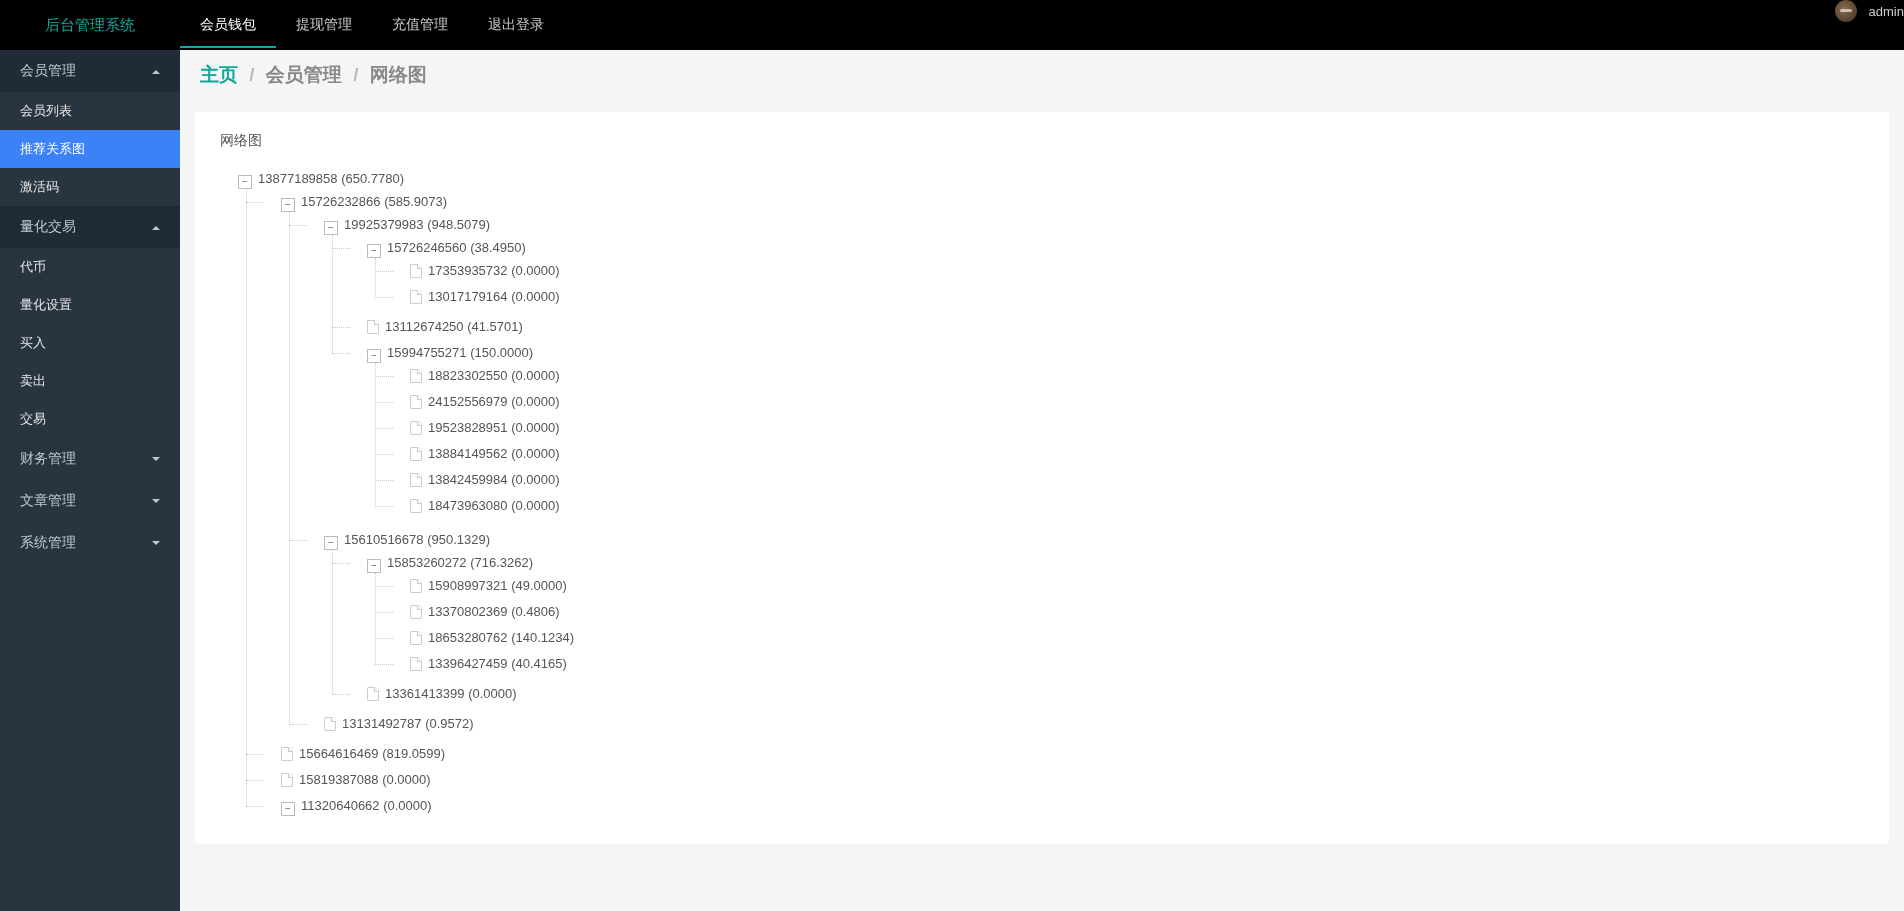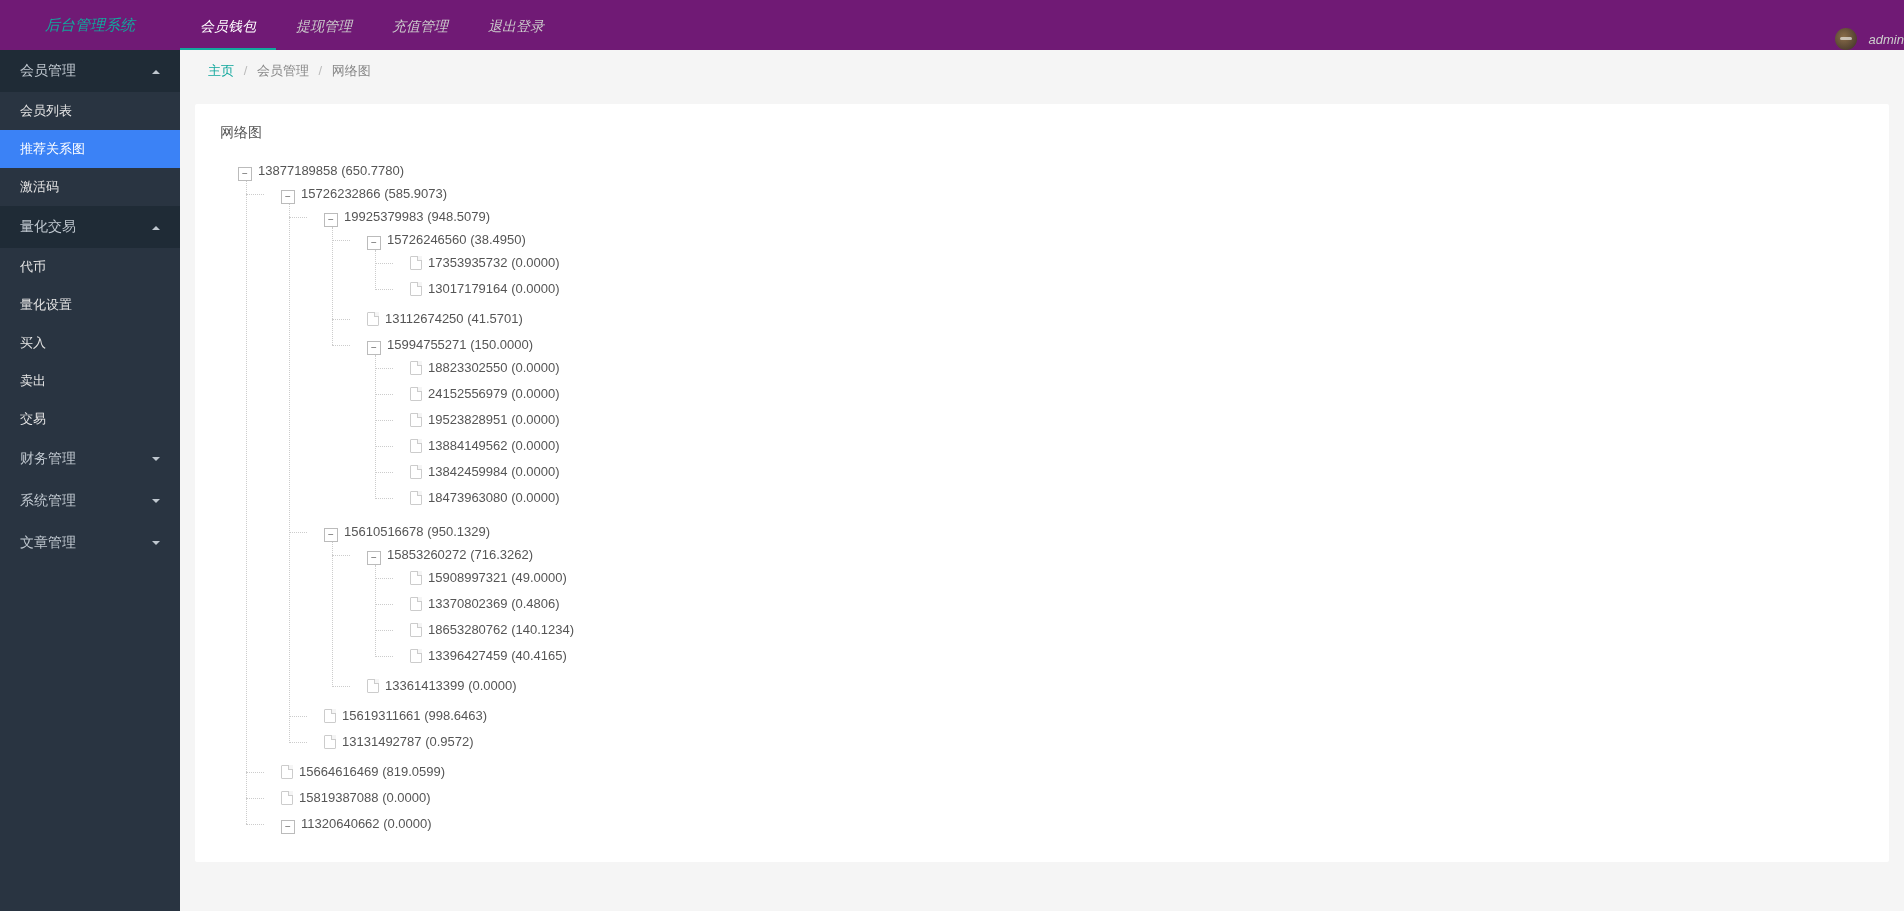--- a/index.html
+++ b/index.html
@@ -1,38 +1,38 @@
 <!DOCTYPE html>
 <html><head>
 <meta charset="utf-8">
 <style>
 * { margin: 0; padding: 0; box-sizing: border-box; }
 body { font-family: -apple-system, "Helvetica Neue", Arial, sans-serif; font-size: 13px; background: #f5f5f5; color: #555; }
 
-.topbar { height: 50px; background: #701a75; display: flex; align-items: flex-end; font-style: italic; }
+.topbar { height: 50px; background: #000000; display: flex; align-items: flex-start; }
 .logo { width: 180px; text-align: center; color: #12a89d; font-size: 15px; line-height: 50px; }
 .topnav { display: flex; height: 48px; }
 .topnav a { color: #ccc; text-decoration: none; padding: 0 20px; line-height: 48px; font-size: 14px; border-bottom: 2px solid transparent; }
 .topnav a.active { color: #fff; border-bottom: 2px solid #12a89d; }
 .user-area { margin-left: auto; display: flex; align-items: center; color: #ccc; }
 .avatar { width: 22px; height: 22px; border-radius: 50%; background: radial-gradient(circle at 40% 40%, #8a6d4a, #3a2f25); margin-right: 12px; position: relative; }
 .avatar::after { content: ""; position: absolute; left: 5px; right: 5px; top: 9px; height: 3px; background: rgba(255,255,255,0.6); border-radius: 2px; }
 
 .layout { display: flex; min-height: calc(100vh - 50px); }
 .sidebar { width: 180px; background: #293441; color: #bfc7cf; flex-shrink: 0; }
 .menu-item { padding: 12px 20px; display: flex; justify-content: space-between; align-items: center; cursor: pointer; font-size: 14px; }
 .menu-item.header { background: #1f2b36; }
 .sub-item { padding: 10px 20px; cursor: pointer; font-size: 13px; color: #e5e5e5; }
 .sub-item.active { background: #3b82f6; color: #fff; }
 .caret { border: 4px solid transparent; }
 .caret.up { border-bottom-color: #bfc7cf; margin-bottom: 3px; }
 .caret.down { border-top-color: #bfc7cf; margin-top: 3px; }
 
 .main { flex: 1; padding: 0; }
-.breadcrumb { padding: 12px 28px; color: #888; font-size: 13px; }
+.breadcrumb { padding: 12px 20px; color: #888; font-size: 19px; font-weight: bold; }
 .breadcrumb a { color: #12a89d; text-decoration: none; }
 .breadcrumb .sep { margin: 0 6px; color: #bbb; }
 .card { background: #fff; margin: 12px 15px 20px 15px; padding: 20px 25px; border-radius: 2px; }
 .card-title { font-size: 14px; color: #555; margin-bottom: 16px; }
 
 ul.tree, ul.tree ul { list-style: none; padding-left: 0; }
 ul.tree ul { padding-left: 25px; position: relative; }
 ul.tree li { position: relative; padding: 4px 0 4px 18px; line-height: 18px; }
 ul.tree ul::before { content: ""; position: absolute; left: 8px; top: 0; bottom: 12px; border-left: 1px dotted #ccc; }
 ul.tree ul > li::before { content: ""; position: absolute; left: -17px; top: 13px; width: 18px; border-top: 1px dotted #ccc; }
@@ -77,25 +77,25 @@
     <div class="sub-item">量化设置</div>
     <div class="sub-item">买入</div>
     <div class="sub-item">卖出</div>
     <div class="sub-item">交易</div>
 
     <div class="menu-item">
       <span>财务管理</span>
       <span class="caret down"></span>
     </div>
     <div class="menu-item">
-      <span>系统管理</span>
+      <span>文章管理</span>
       <span class="caret down"></span>
     </div>
     <div class="menu-item">
-      <span>文章管理</span>
+      <span>系统管理</span>
       <span class="caret down"></span>
     </div>
   </aside>
 
   <main class="main">
     <div class="breadcrumb">
       <a href="#">主页</a>
       <span class="sep">/</span>
       <span>会员管理</span>
       <span class="sep">/</span>
@@ -124,21 +124,20 @@
                     </ul></li>
                   <li><span class="node-toggle">−</span><span class="node-label">15610516678 (950.1329)</span><ul>
                       <li><span class="node-toggle">−</span><span class="node-label">15853260272 (716.3262)</span><ul>
                           <li><span class="node-leaf"></span><span class="node-label">15908997321 (49.0000)</span></li>
                           <li><span class="node-leaf"></span><span class="node-label">13370802369 (0.4806)</span></li>
                           <li><span class="node-leaf"></span><span class="node-label">18653280762 (140.1234)</span></li>
                           <li><span class="node-leaf"></span><span class="node-label">13396427459 (40.4165)</span></li>
                         </ul></li>
                       <li><span class="node-leaf"></span><span class="node-label">13361413399 (0.0000)</span></li>
                     </ul></li>
-                  <li><span class="node-leaf"></span><span class="node-label">15619311661 (998.6463)</span></li>
                   <li><span class="node-leaf"></span><span class="node-label">13131492787 (0.9572)</span></li>
                 </ul></li>
               <li><span class="node-leaf"></span><span class="node-label">15664616469 (819.0599)</span></li>
               <li><span class="node-leaf"></span><span class="node-label">15819387088 (0.0000)</span></li>
               <li><span class="node-toggle">−</span><span class="node-label">11320640662 (0.0000)</span></li>
             </ul></li>
         </ul>
     </div>
   </main>
 </div>

